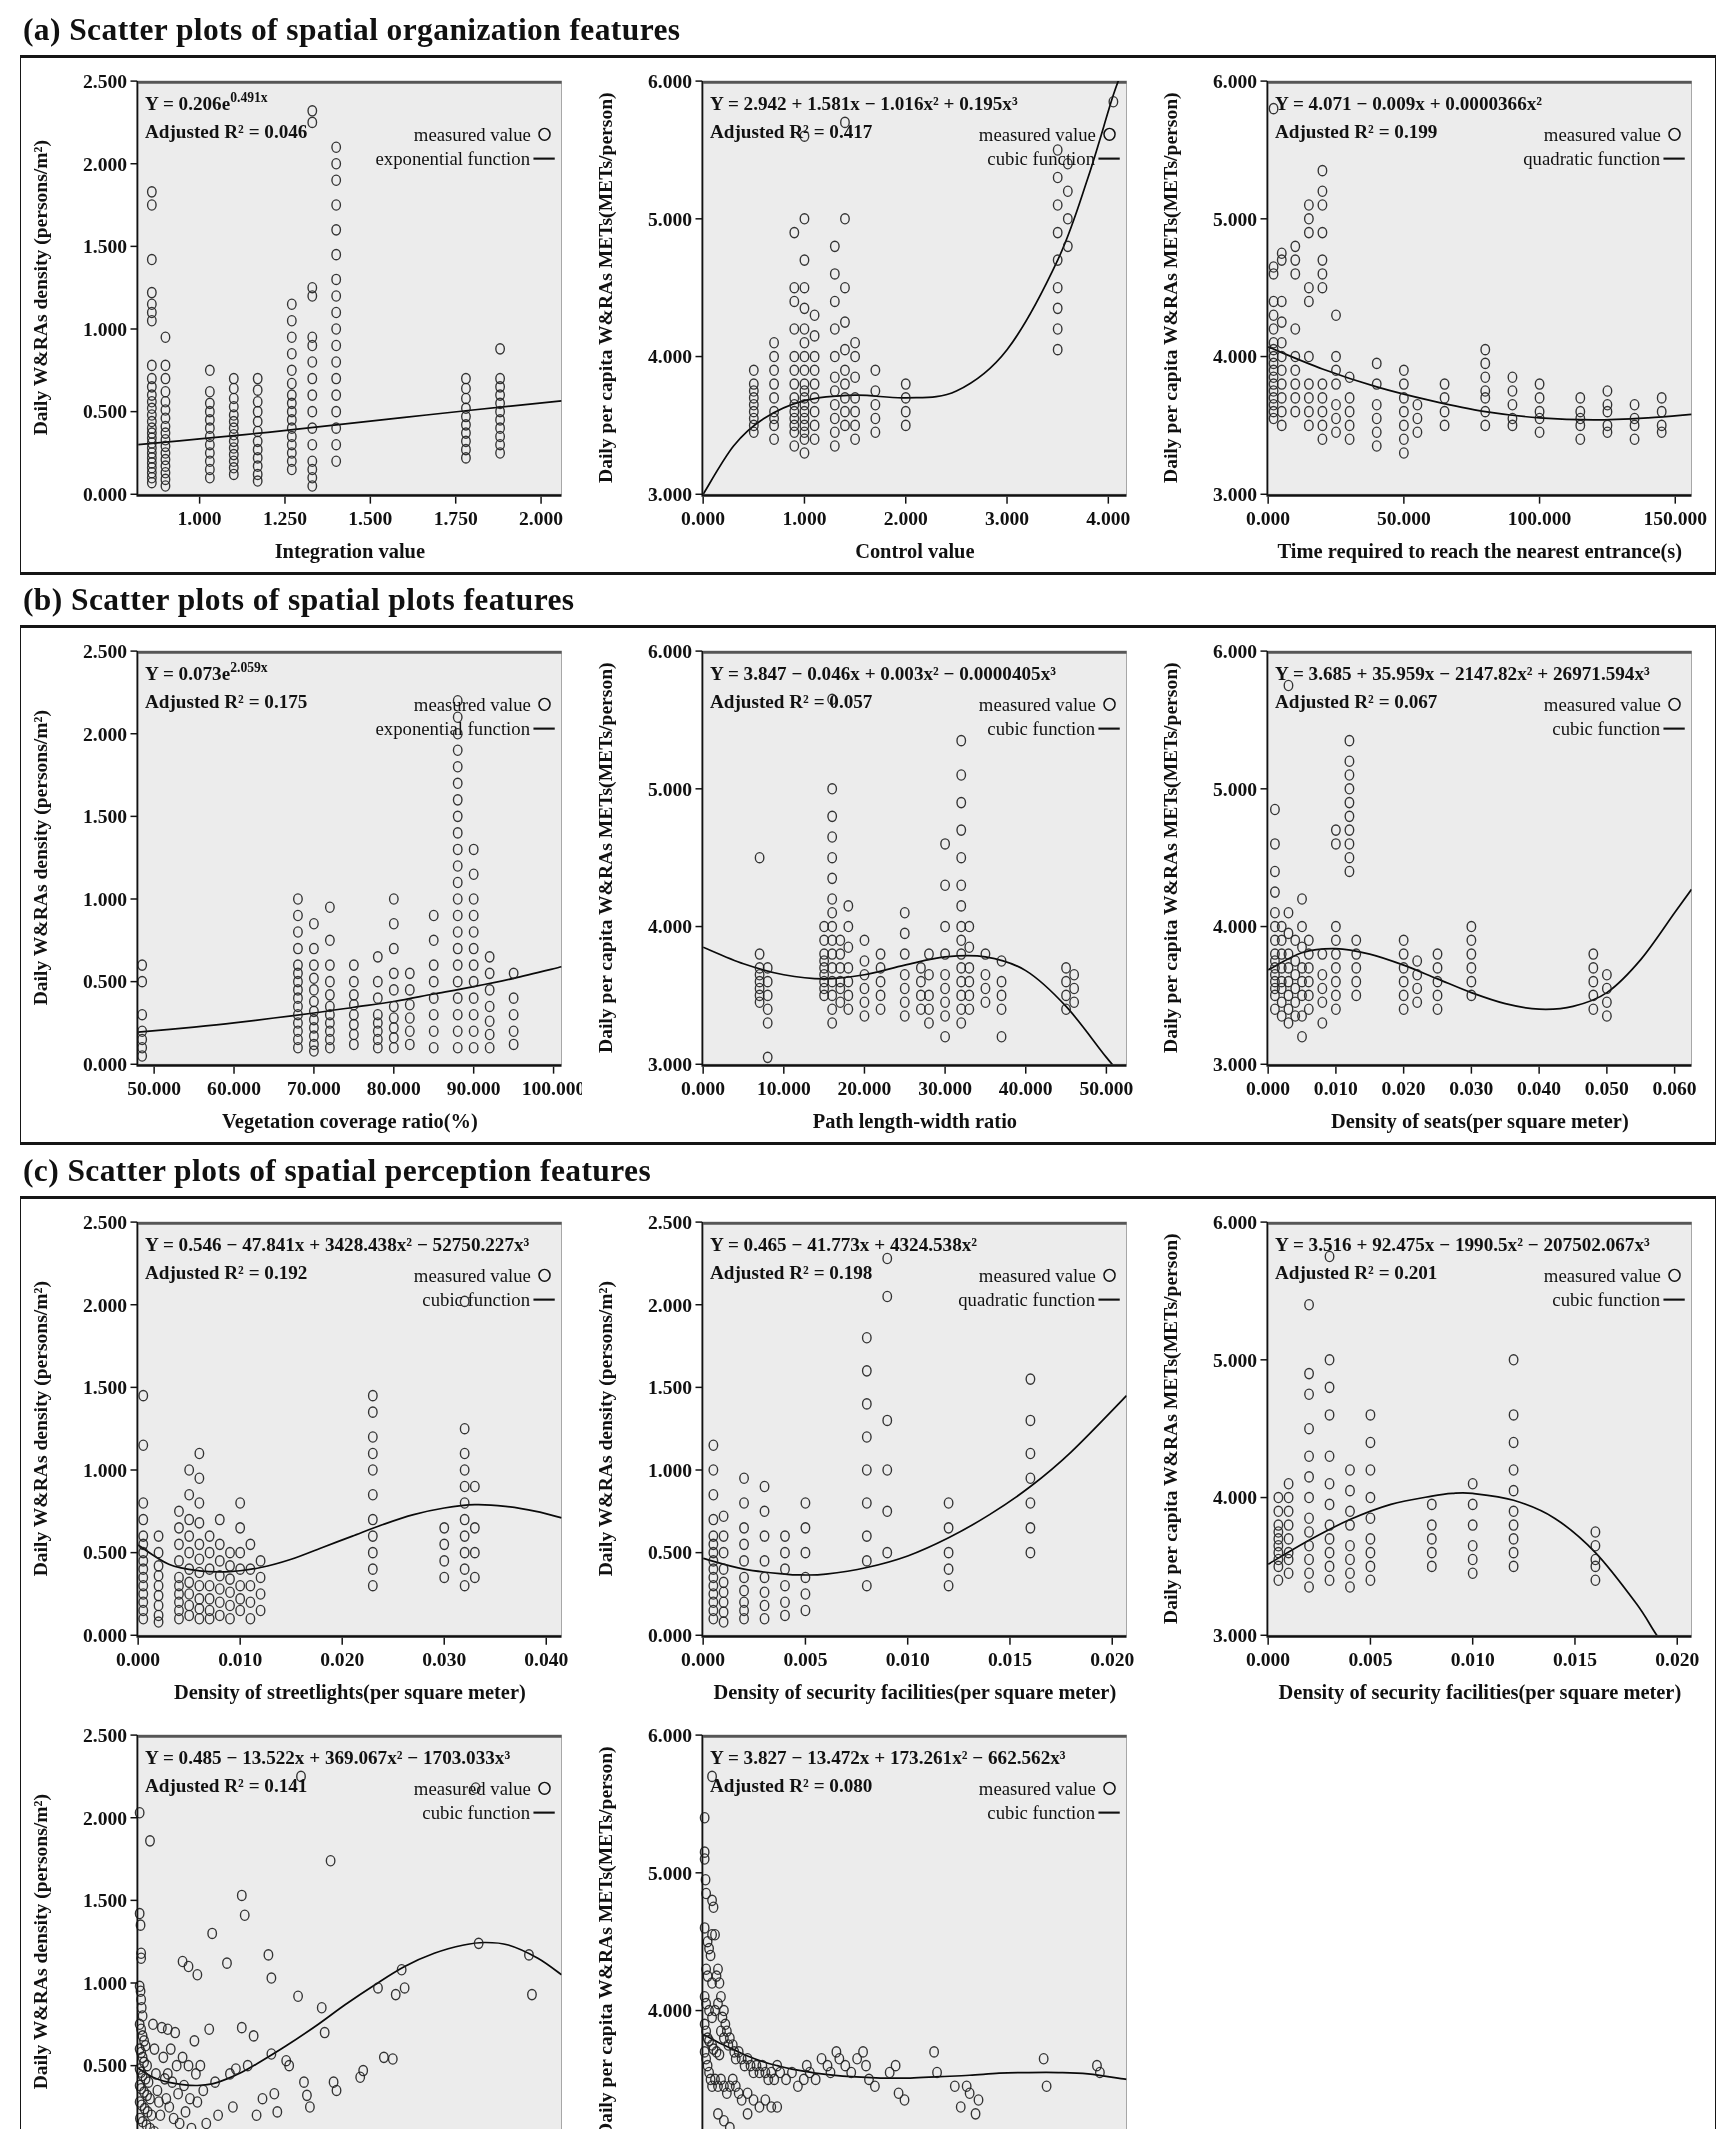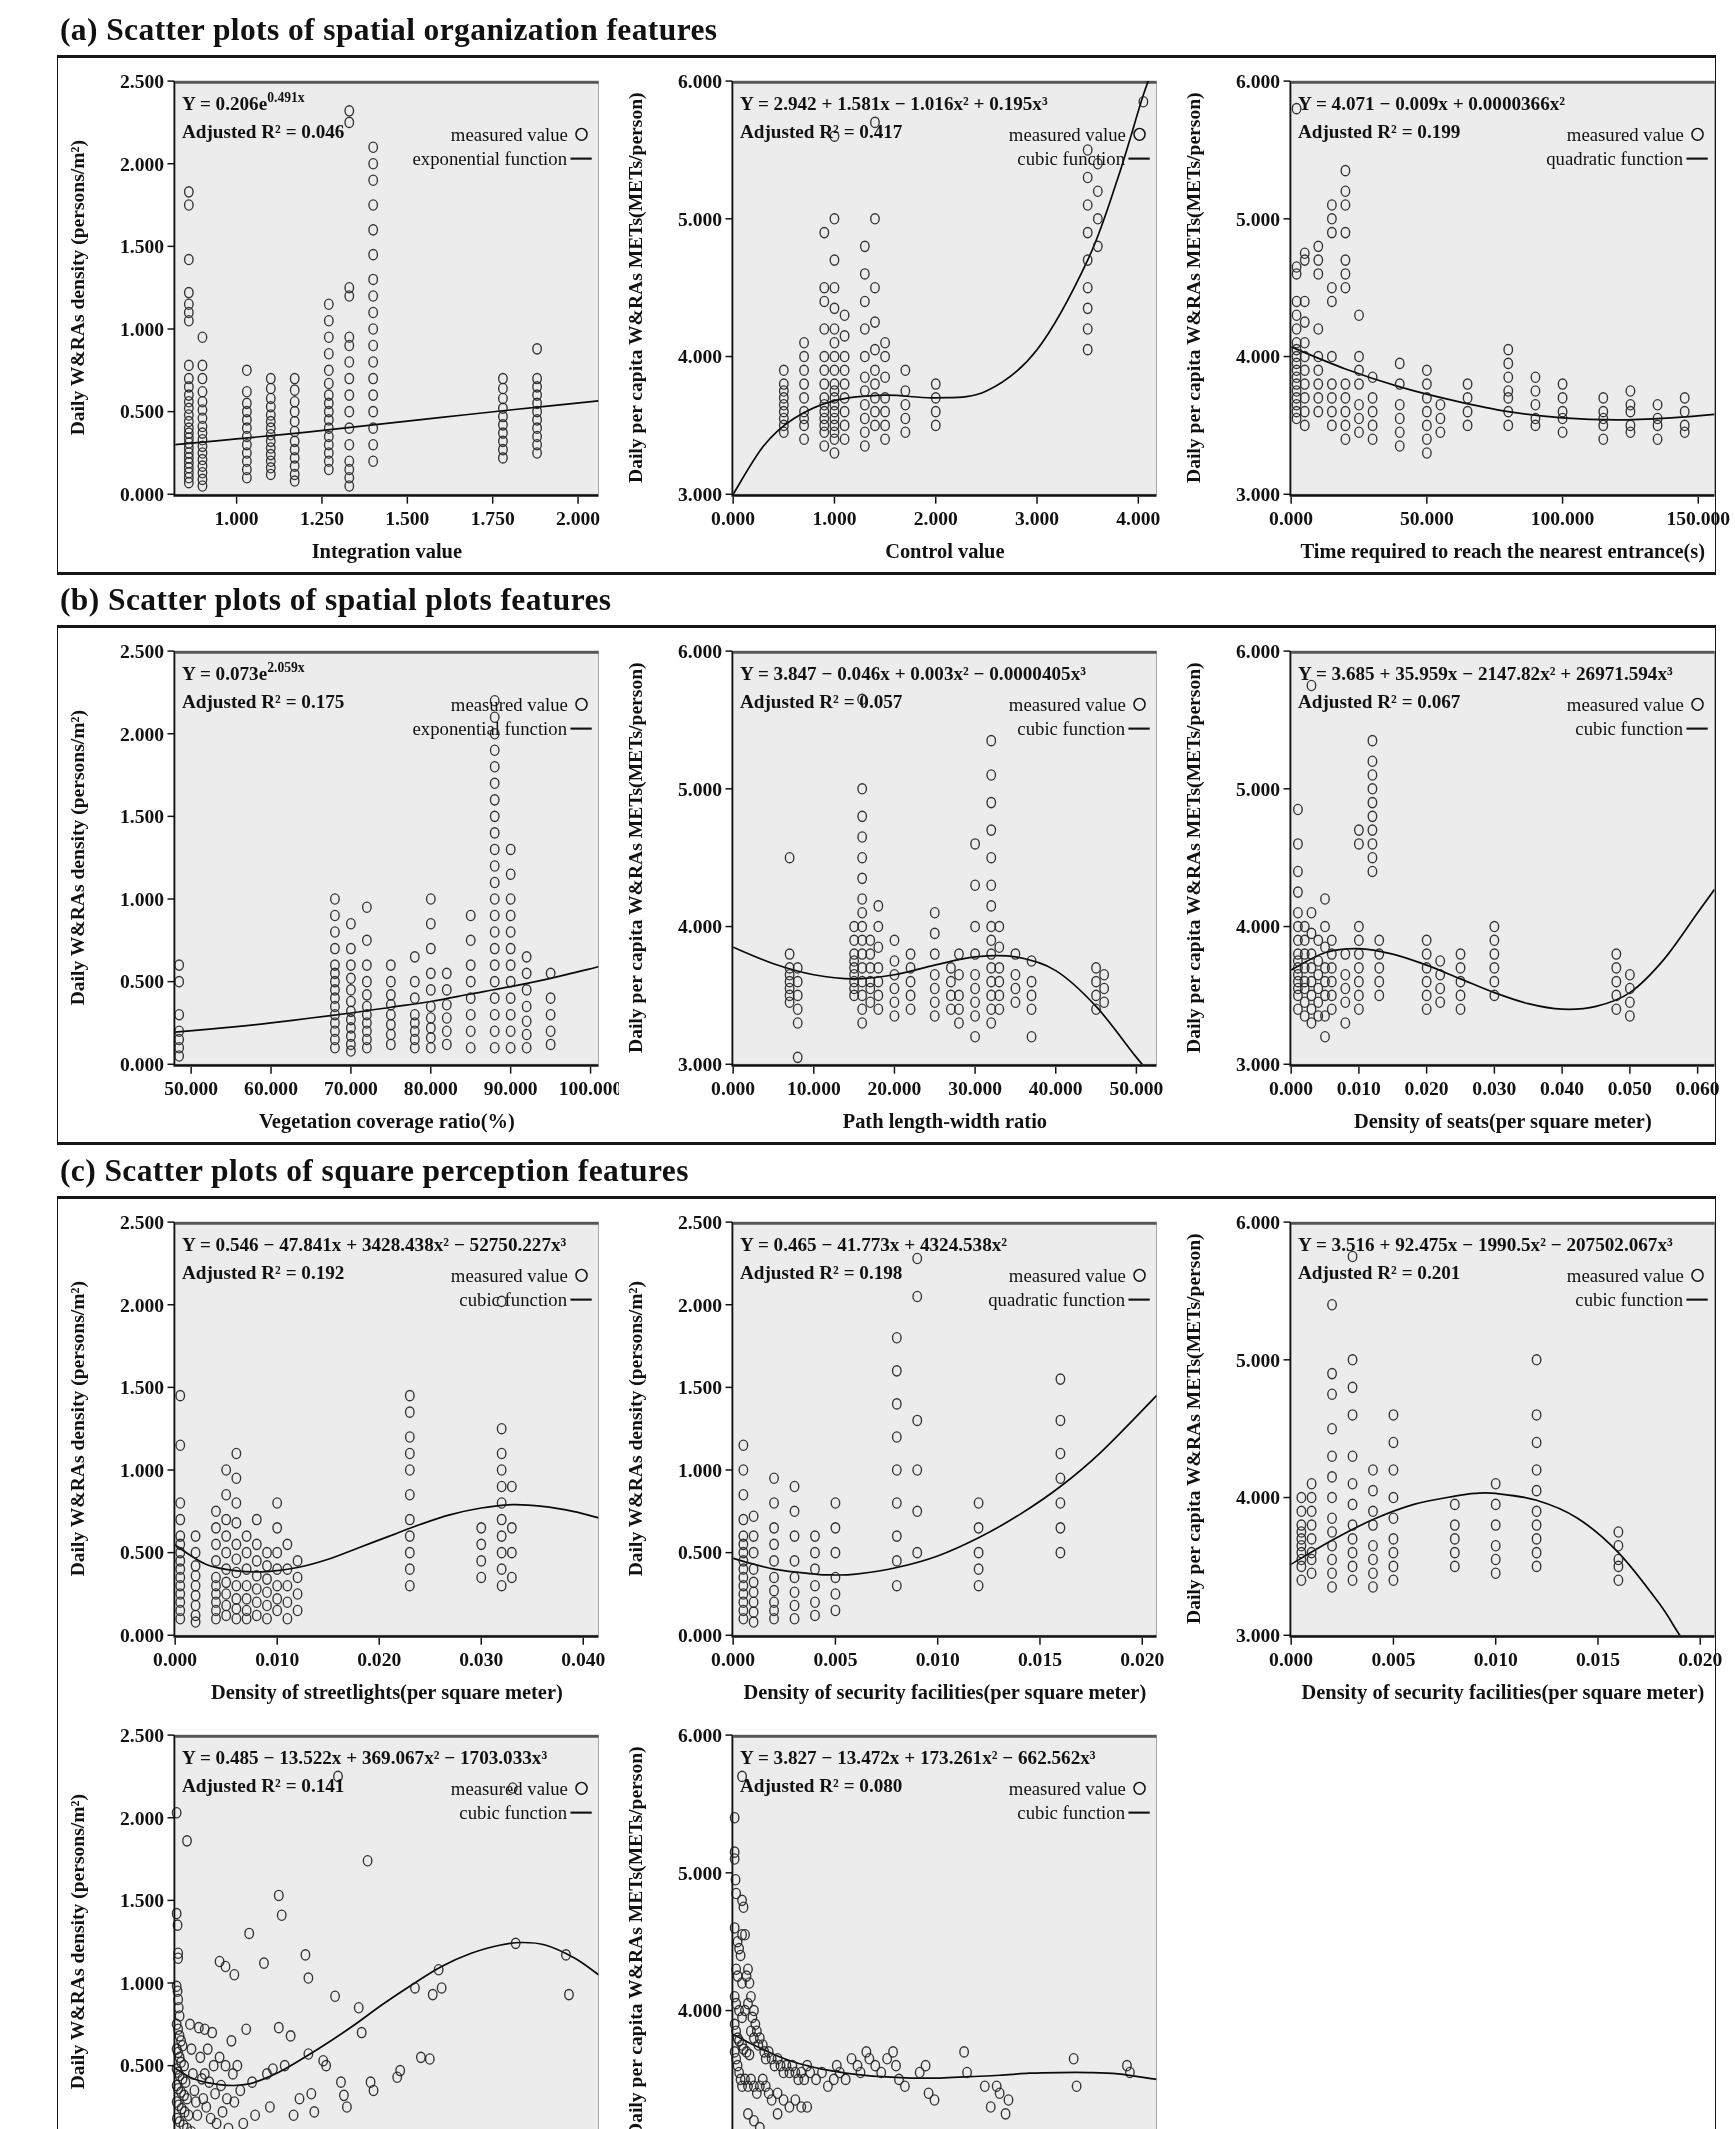--- a/index.html
+++ b/index.html
@@ -1,18 +1,18 @@
 <!DOCTYPE html>
 <html style="font-size:6.8px"><head>
 <meta charset="utf-8">
 <style>
   html,body{margin:0;padding:0;background:#ffffff;}
   body{width:1736px;font-family:"Liberation Serif","DejaVu Serif",serif;color:#111;}
   .page{width:1736px;padding:6px 20.4px 4.3px 20.4px;box-sizing:border-box;}
-  .section{margin-bottom:7.7px;margin-left:37px;}
+  .section{margin-bottom:7.7px;}
   .section-title{font-size:31.5px;font-weight:bold;margin:6px 0 6.8px 2.6px;letter-spacing:0.4px;}
   .sec-box{border:1.7px solid #161616;border-top-width:3.4px;border-bottom-width:3.4px;background:#fff;}
   .plot-row{display:flex;justify-content:space-between;padding:6px 2.6px 0.9px 2.6px;}
   .plot{width:558px;height:507px;flex:0 0 auto;}
   .plot svg{display:block;}
   .spacer{width:558px;flex:0 0 auto;}
 </style>
 </head>
 <body>
 
@@ -1087,21 +1087,21 @@
                 <text x="1188" y="236" fill="#111111" text-anchor="end">cubic function</text>
                 <line x1="1196" y1="222" x2="1246" y2="222" stroke="#111111" stroke-width="5"></line>
               </g>
             </svg>
           </div>
         </div>
     </div>
   </section>
 
   <section class="section">
-    <h2 class="section-title">(c) Scatter plots of square perception features</h2>
+    <h2 class="section-title">(c) Scatter plots of spatial perception features</h2>
     <div class="sec-box">
       <div class="plot-row" id="row-c-0">
           <div class="plot">
             <svg width="558" height="507" viewBox="0 0 1310 1190">
               <defs>
                 <clipPath id="clip-c1">
                   <rect x="268" y="40" width="994" height="970"></rect>
                 </clipPath>
               </defs>
               <rect x="268" y="40" width="994" height="970" fill="#ececec" stroke="#9a9a9a" stroke-width="2"></rect>

